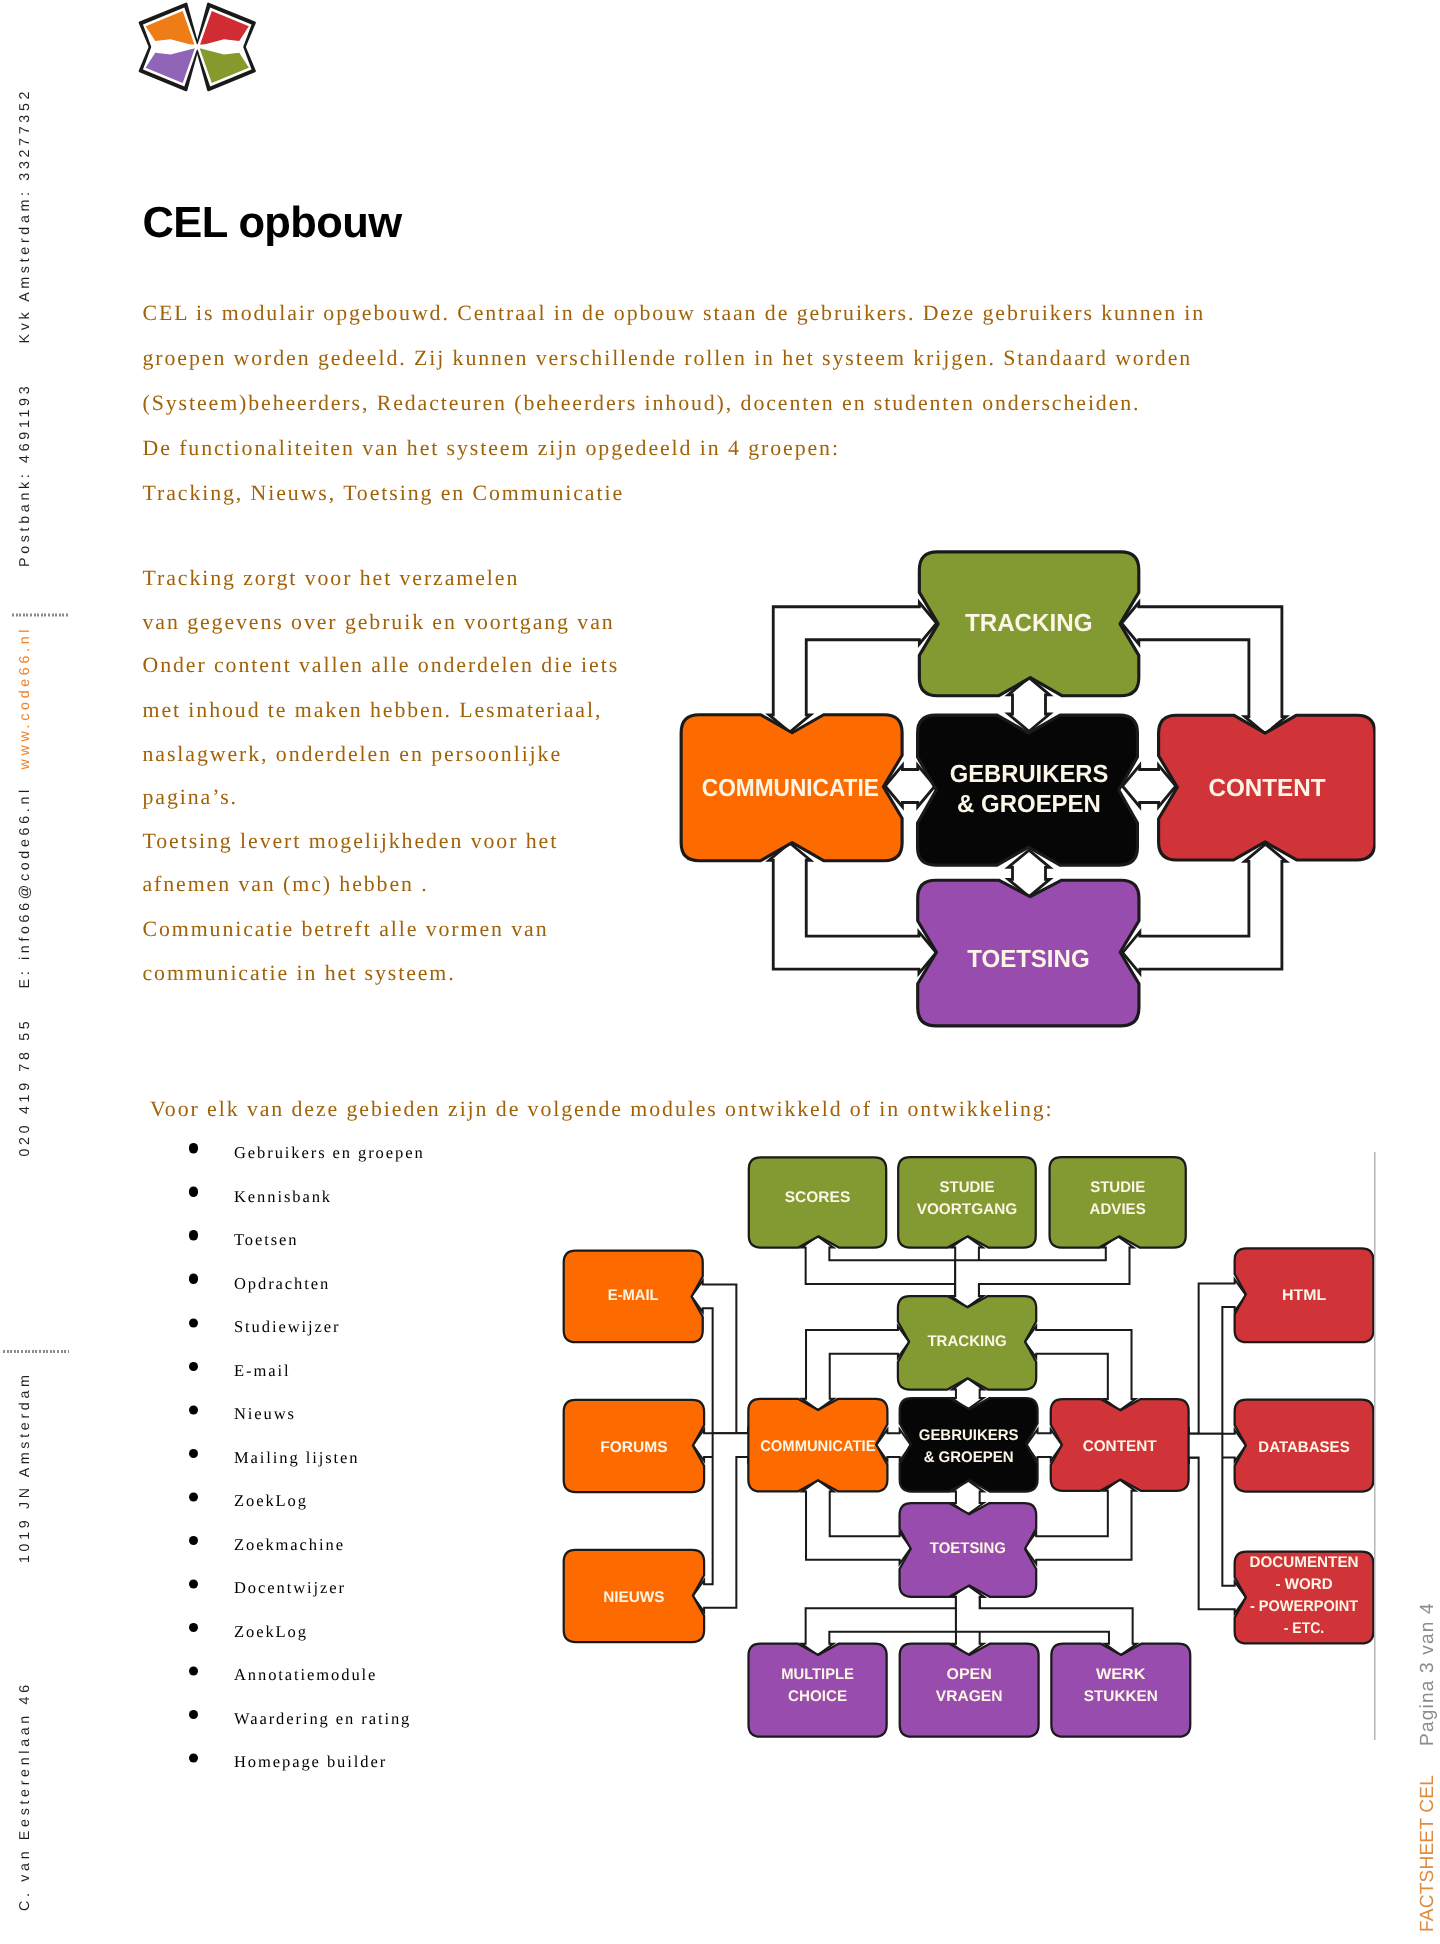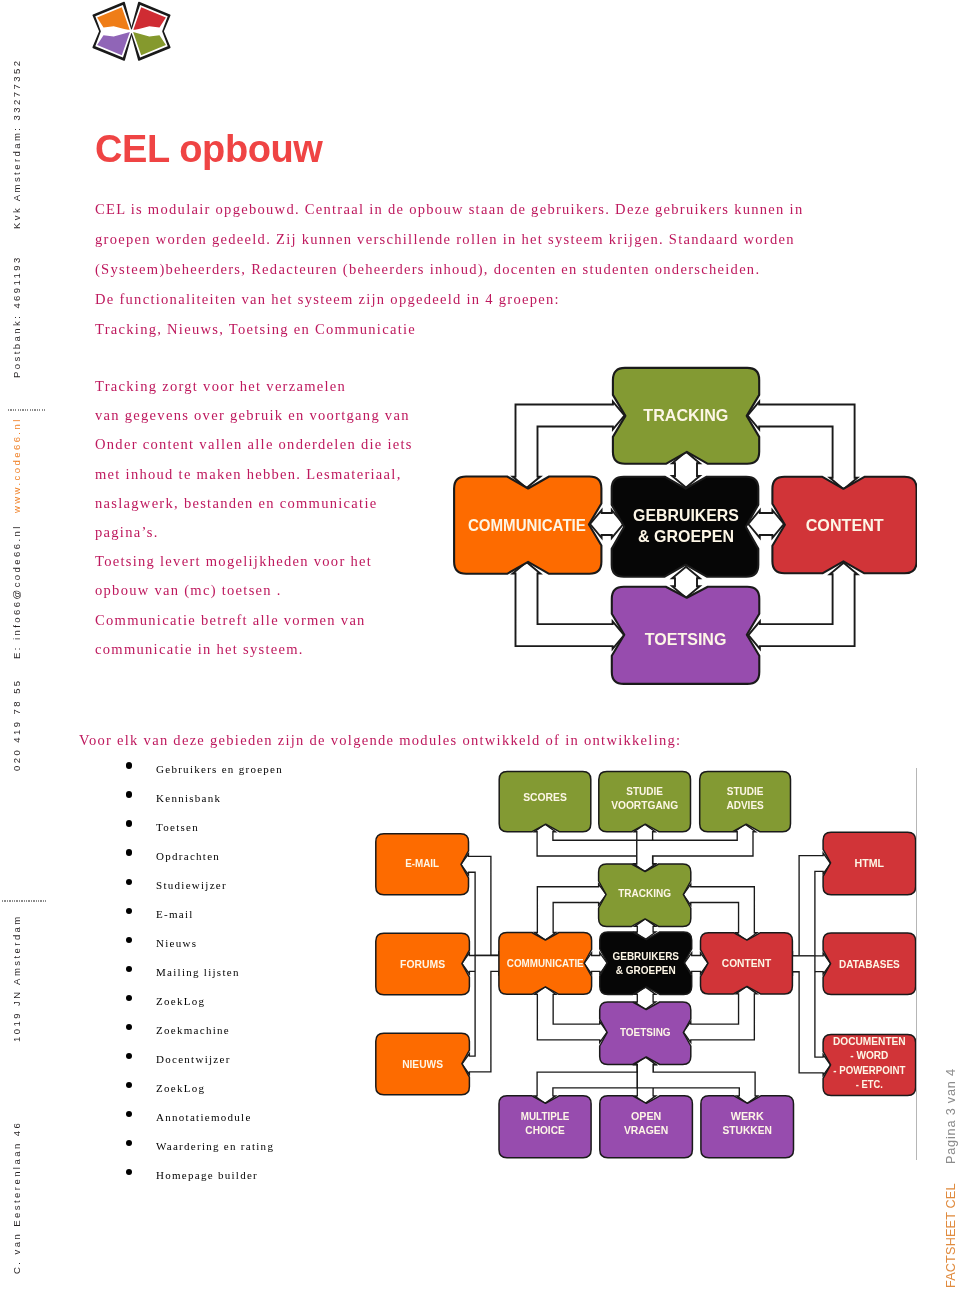--- a/index.html
+++ b/index.html
@@ -16,26 +16,26 @@
   
   #logo{position:absolute;left:86px;top:0px;}
   
   #diagram1{position:absolute;left:437px;top:355px;}
   #diagram2{position:absolute;left:370px;top:765px;}
   .node-label{font-family:"Liberation Sans",sans-serif;font-weight:bold;fill:#fdf6e6;
               text-anchor:middle;}
 
   
   #title{position:absolute;left:95px;top:138.6px;font-family:"Liberation Sans",sans-serif;
-         font-weight:bold;font-size:38px;color:#ef4444;letter-spacing:-0.4px;line-height:20.2px;}
-  .para{position:absolute;font-family:"Liberation Serif",serif;font-size:14.55px;color:#be185d;
+         font-weight:bold;font-size:29px;color:#000000;letter-spacing:-0.4px;line-height:20.2px;}
+  .para{position:absolute;font-family:"Liberation Serif",serif;font-size:14.55px;color:#a16207;
         line-height:29.9px;letter-spacing:1.28px;white-space:nowrap;}
   #intro-block{left:95px;top:195px;}
   #body-block {left:95px;top:372px;line-height:29.2px;}
-  #modules-intro{left:79px;top:726px;}
+  #modules-intro{left:100px;top:726px;}
   ul.bullets{position:absolute;left:95px;top:755px;margin:0;padding:0;list-style:none;}
   ul.bullets li{position:relative;font-family:"Liberation Serif",serif;font-size:11px;
         line-height:29.03px;letter-spacing:1.28px;padding-left:61px;white-space:nowrap;}
   ul.bullets li:before{content:"";position:absolute;left:30.6px;top:7.4px;width:6.4px;height:6.4px;
         border-radius:50%;background:#000;}
 
   
   .rline{position:absolute;background:#b6b6b6;}
   .vr{position:absolute;transform-origin:0 0;transform:rotate(-90deg);white-space:nowrap;
       font-family:"Liberation Sans",sans-serif;font-size:12.7px;color:#8c8c8c;}
@@ -118,24 +118,24 @@
       <div>groepen worden gedeeld. Zij kunnen verschillende rollen in het systeem krijgen. Standaard worden</div>
       <div>(Systeem)beheerders, Redacteuren (beheerders inhoud), docenten en studenten onderscheiden.</div>
       <div>De functionaliteiten van het systeem zijn opgedeeld in 4 groepen:</div>
       <div>Tracking, Nieuws, Toetsing en Communicatie</div>
     </div>
   <div id="body-block" class="para">
       <div>Tracking zorgt voor het verzamelen</div>
       <div>van gegevens over gebruik en voortgang van</div>
       <div>Onder content vallen alle onderdelen die iets</div>
       <div>met inhoud te maken hebben. Lesmateriaal,</div>
-      <div>naslagwerk, bestanden en communicatie</div>
+      <div>naslagwerk, onderdelen en persoonlijke</div>
       <div>pagina’s.</div>
       <div>Toetsing levert mogelijkheden voor het</div>
-      <div>opbouw van (mc) toetsen .</div>
+      <div>afnemen van (mc) hebben .</div>
       <div>Communicatie betreft alle vormen van</div>
       <div>communicatie in het systeem.</div>
     </div>
   <div id="modules-intro" class="para">Voor elk van deze gebieden zijn de volgende modules ontwikkeld of in ontwikkeling:</div>
   <ul class="bullets" id="modules-list">
       <li>Gebruikers en groepen</li>
       <li>Kennisbank</li>
       <li>Toetsen</li>
       <li>Opdrachten</li>
       <li>Studiewijzer</li>

